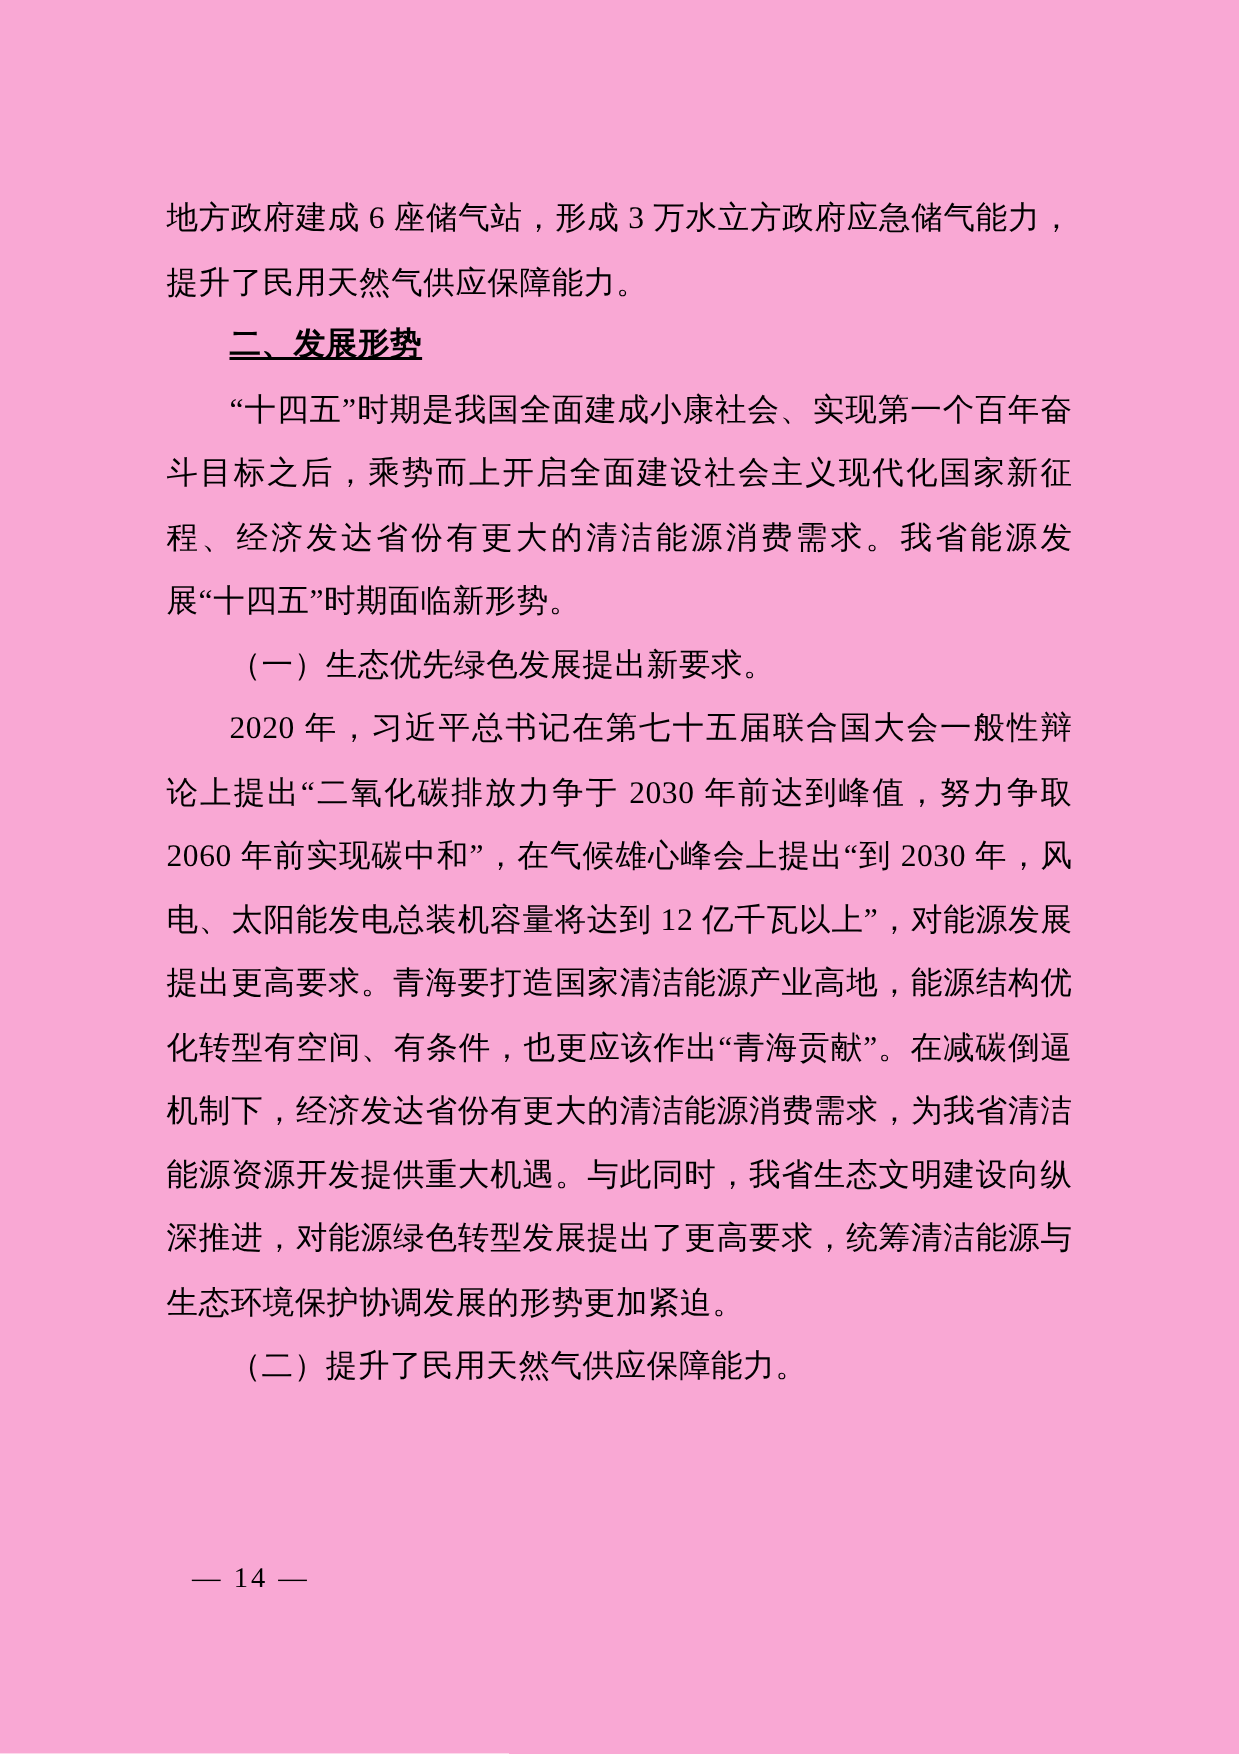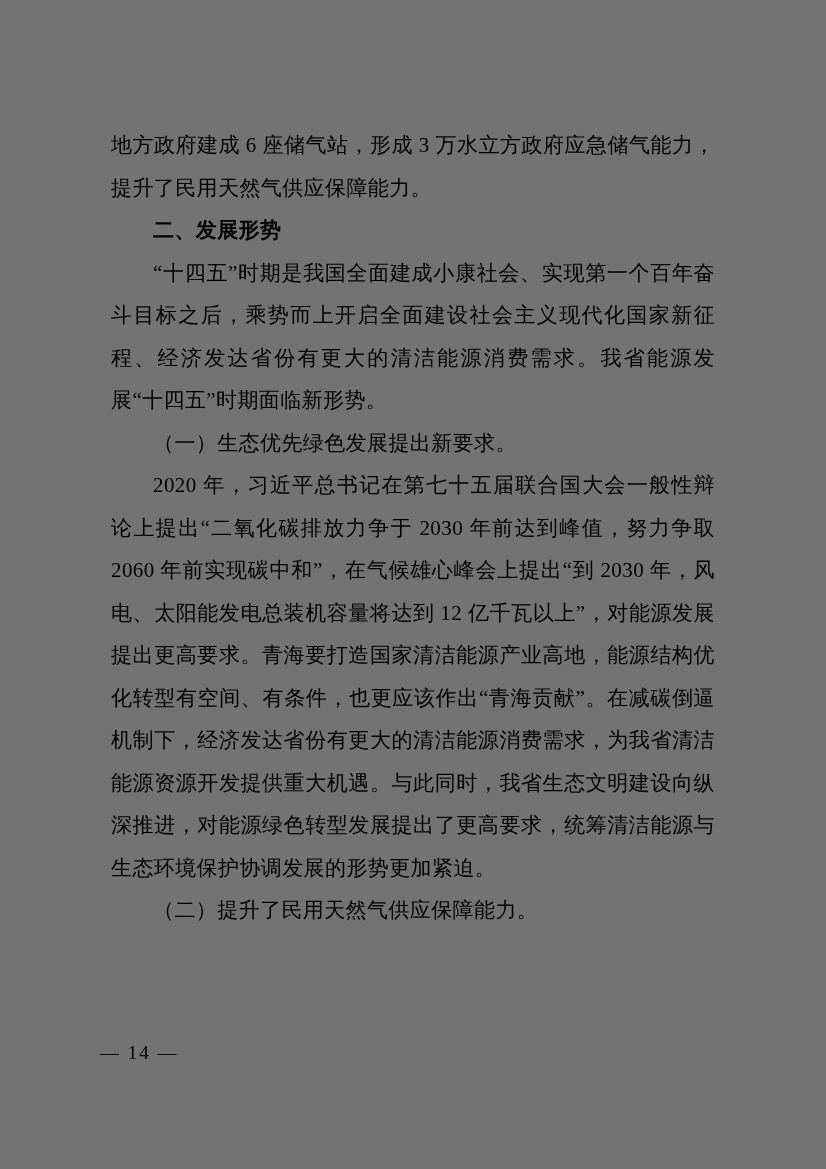--- a/index.html
+++ b/index.html
@@ -10,21 +10,21 @@
   body {
     width: 826px;
     height: 1169px;
     font-family: "Liberation Serif", "DejaVu Serif", serif;
     color: #000000;
   }
   .page {
     position: relative;
     width: 826px;
     height: 1169px;
-    background: #737373;
+    background: #f9a8d4;
     overflow: hidden;
   }
   .content {
     position: absolute;
     left: 111px;
     top: 124px;
     width: 604px;
     font-size: 21px;
     line-height: 42.5px;
     text-align: justify;
@@ -34,27 +34,28 @@
     margin: 0;
     padding: 0;
     text-indent: 2em;
   }
   .block.noindent {
     text-indent: 0;
   }
   .block.h1 {
     font-family: "Liberation Sans", "DejaVu Sans", sans-serif;
     font-weight: bold;
+    text-decoration: underline;
   }
   .block.h2 {
     font-weight: normal;
   }
   .footer {
     position: absolute;
-    left: 100px;
+    left: 128px;
     top: 1042px;
     font-size: 19px;
     letter-spacing: 2px;
     color: #000000;
   }
 </style>
 </head>
 <body>
 
 <div class="page">

